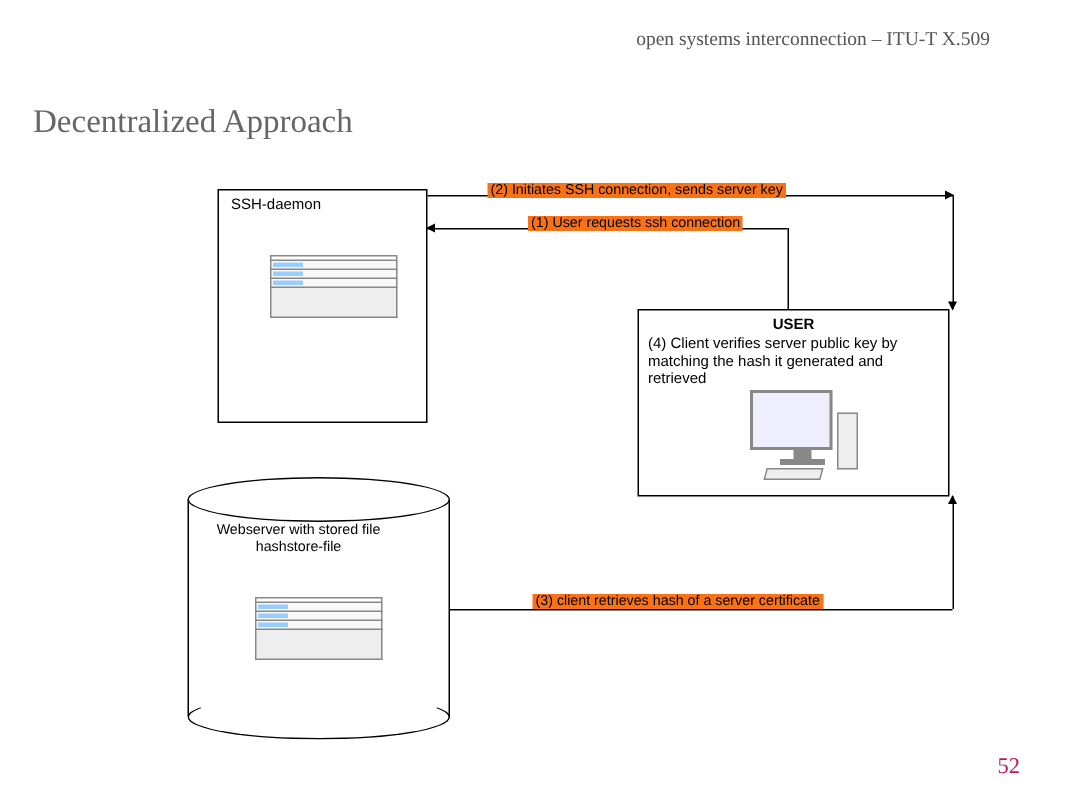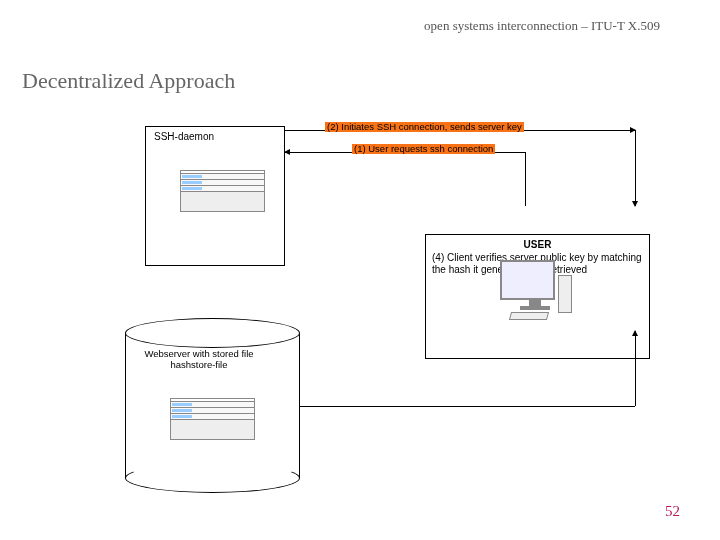--- a/index.html
+++ b/index.html
@@ -42,27 +42,26 @@
     font-family: Arial, Helvetica, sans-serif;
     font-size: 10px;
     color: #000;
   }
   .box {
     position: absolute;
     border: 1px solid #000;
     background: #fff;
   }
   .ssh-box {
-    top: 8px; left: 25px; width: 140px; height: 140px;
+    top: 8px; left: 25px; width: 140px; height: 156px;
   }
   .ssh-box .label { position:absolute; top:4px; left:8px; }
   .user-box {
-    top: 88px; left: 305px; width: 225px; height: 125px;
+    top: 88px; left: 305px; width: 208px; height: 125px;
     padding: 4px 6px;
-    margin-top: 28px;
   }
   .user-box .ttl { text-align:center; font-weight:bold; }
   .user-box .desc { margin-top:2px; line-height:1.15; }
   .web-cyl {
     position:absolute; top: 200px; left: 5px; width: 148px; height: 175px;
   }
   .web-cyl .cyl-top {
     position:absolute; top:0; left:0; width:175px; height:30px;
     border:1px solid #000; border-radius:50%;
     background:#fff;
@@ -153,14 +152,15 @@
   <div class="server web-srv">
     <div class="top"></div>
       <div class="slot"></div>
       <div class="slot"></div>
       <div class="slot"></div>
       <div class="base"></div>
   </div>
 
   <div class="arrow h" style="top:288px; left:180px; width:335px;"></div>
   <div class="arrow v ah-u" style="top:213px; left:515px; height:75px;"></div>
+  <div class="alabel" style="top:278px; left:235px;">(3) client retrieves hash of a server certificate</div>
 
 </div>
 
 </body></html>

